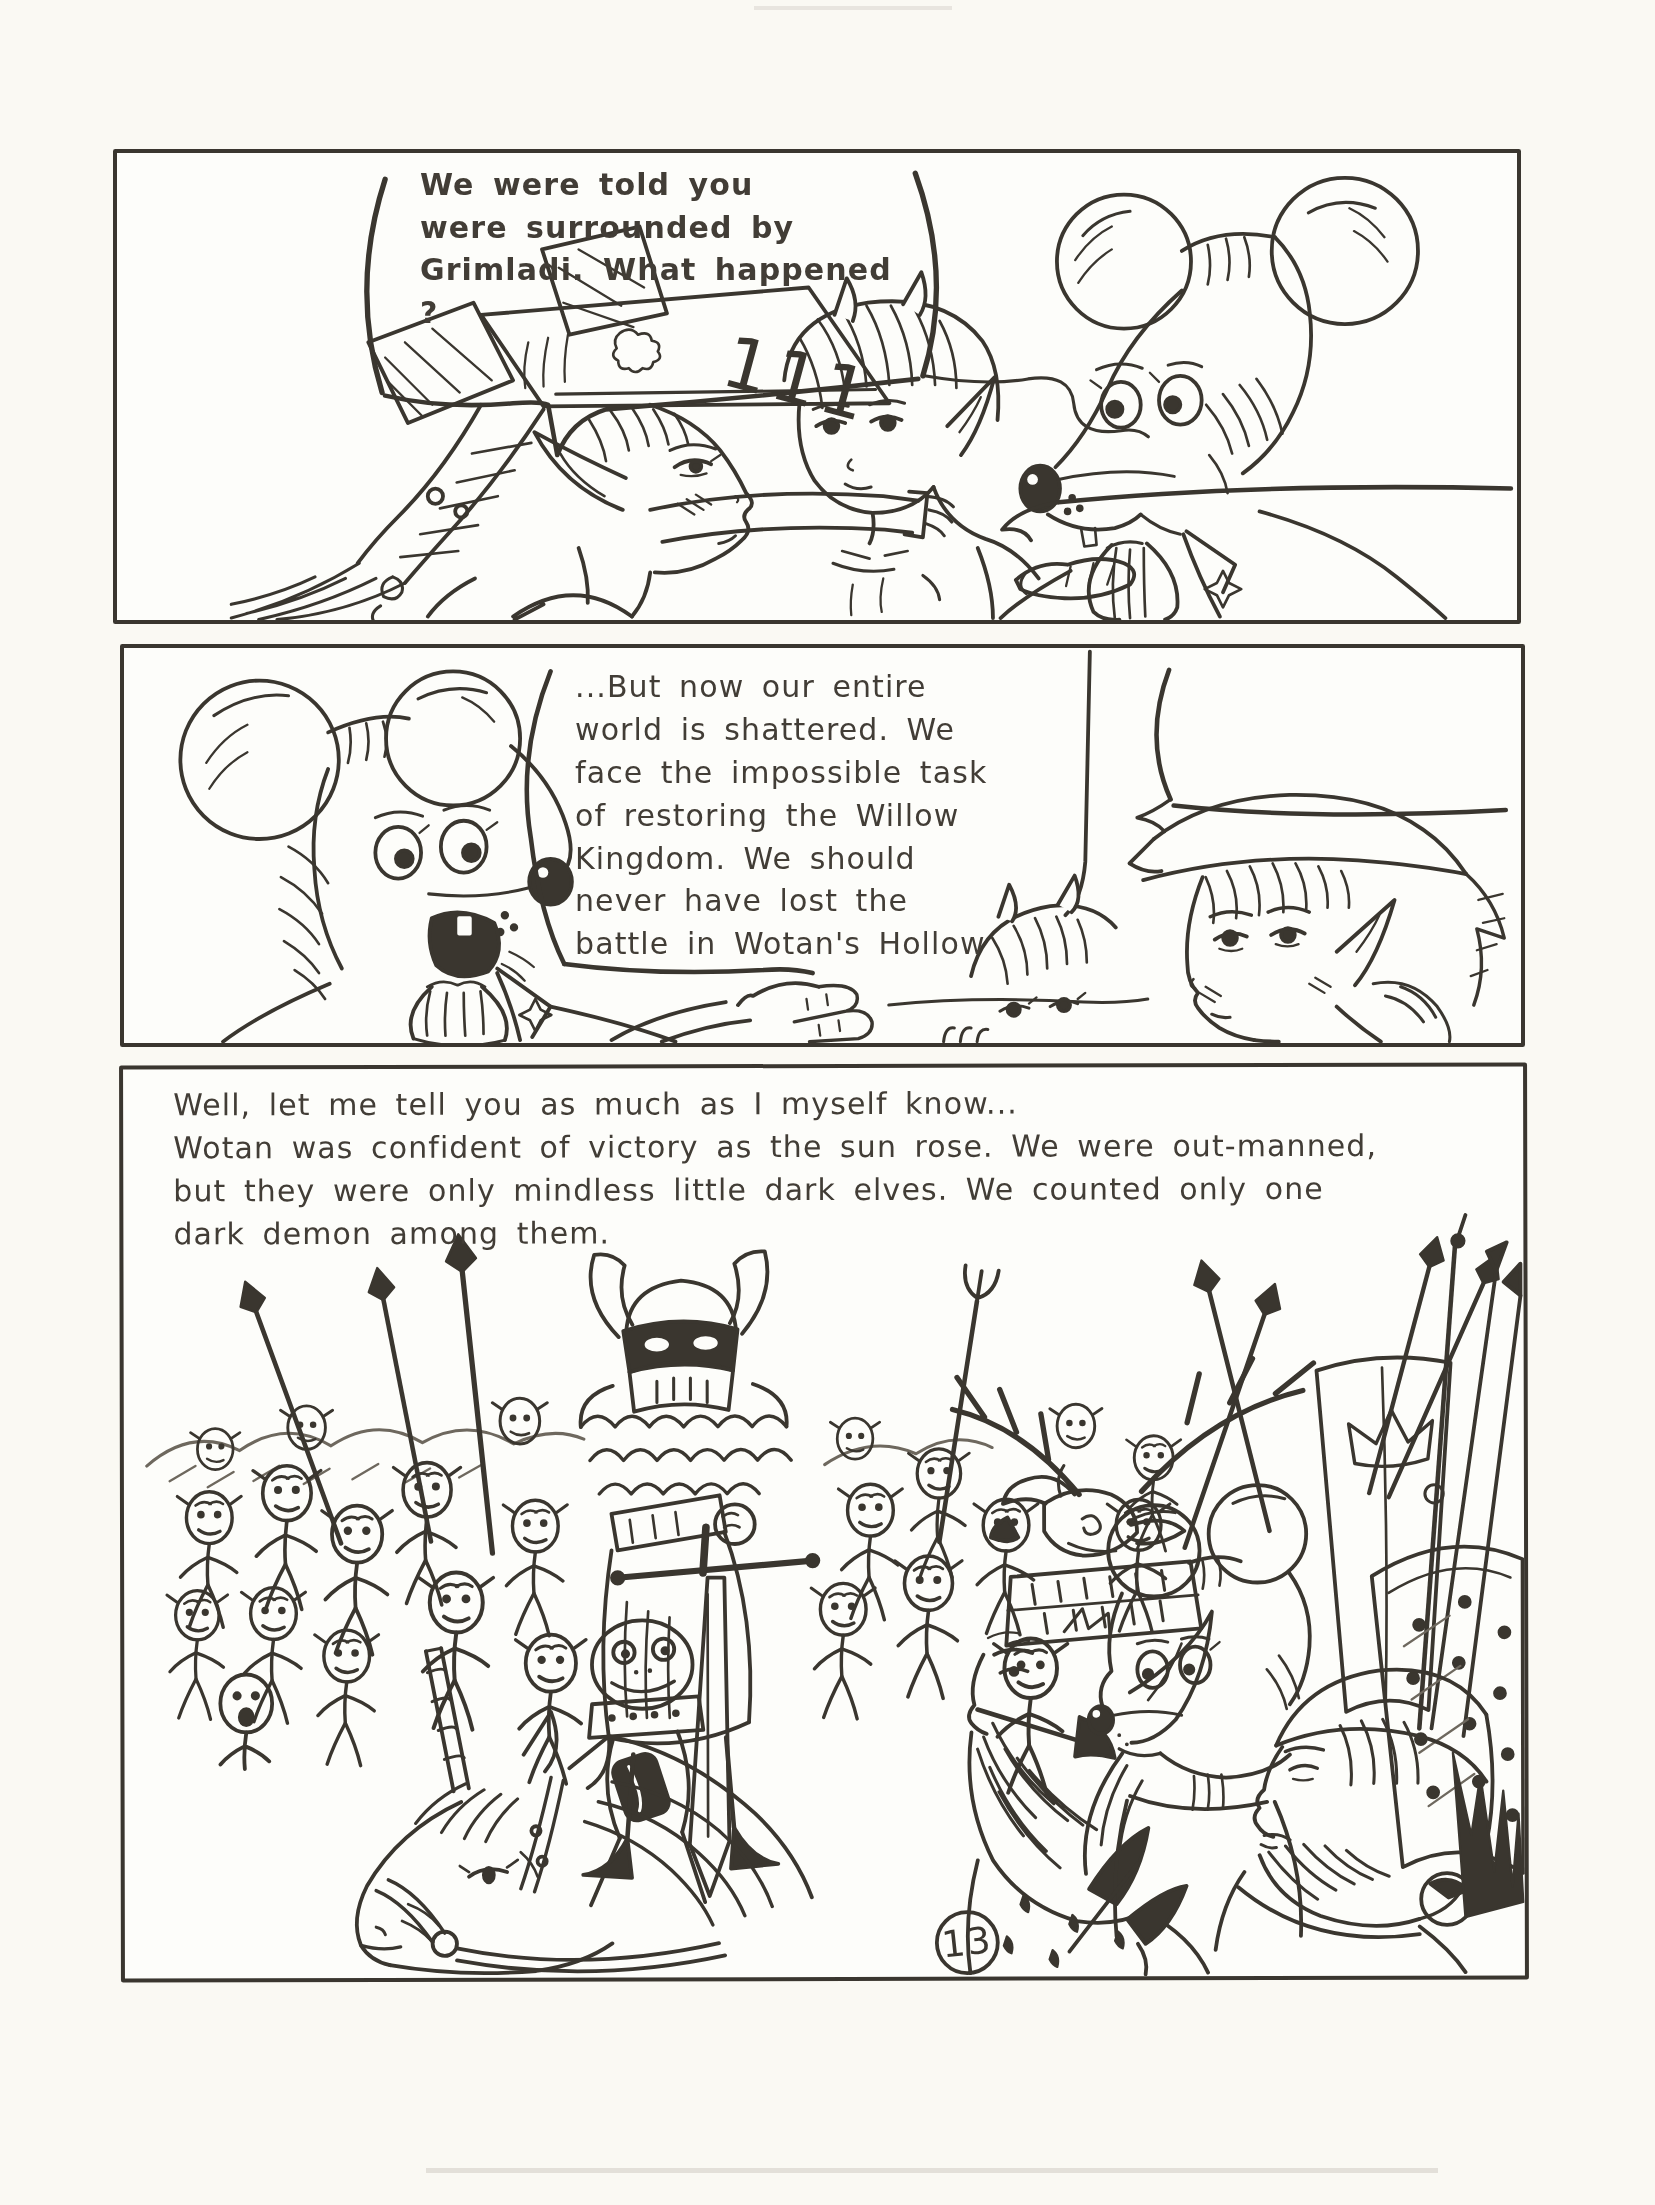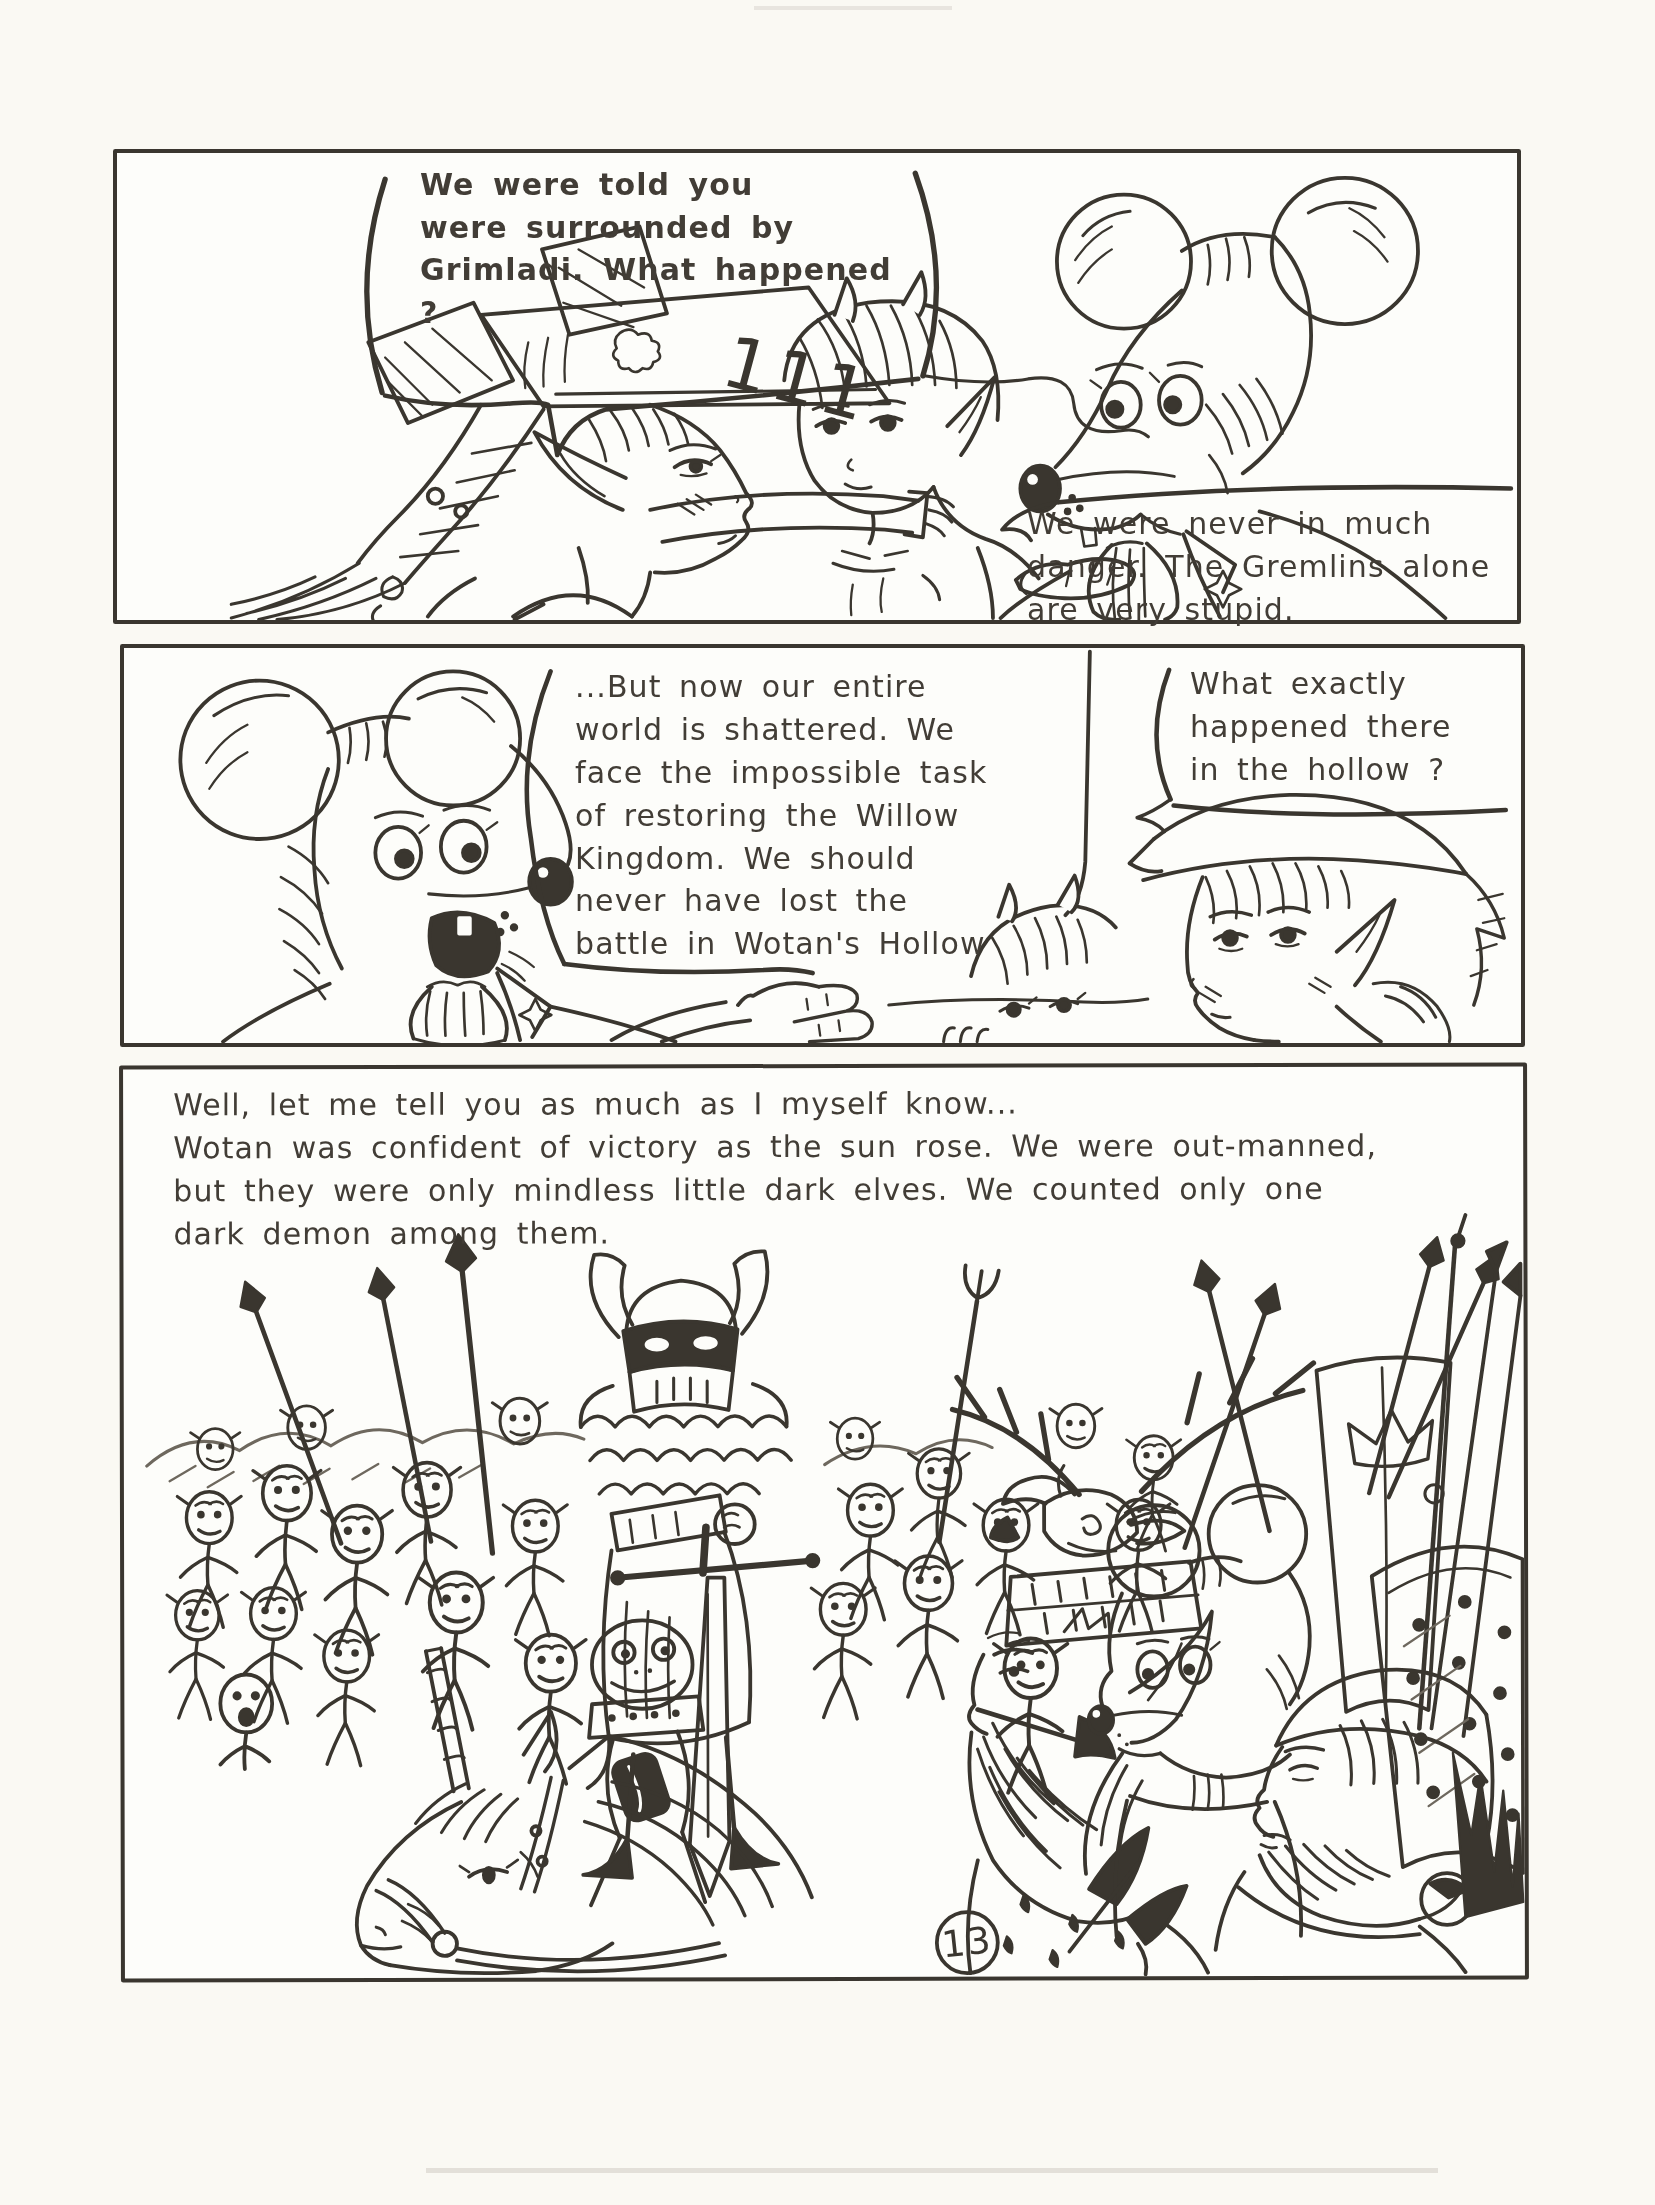--- a/index.html
+++ b/index.html
@@ -150,23 +150,20 @@
 
       <g>
         <path d="M1236,458 Q1500,432 1830,440" stroke-width="6"></path>
         <path d="M1236,458 Q1184,466 1162,494 Q1190,490 1200,508" stroke-width="5"></path>
       </g>
     </g>
   </svg>
   <div class="lettering" style="left:303px;top:10.7px;width:502px;font-weight:bold;">We were told you
 were surrounded by
 Grimladi.  What happened ?</div>
-  <div class="lettering" style="left:910px;top:350px;width:487px;">We were never in much
-danger.  The Gremlins alone
-are very stupid.</div>
 </div>
 
 <div class="panel" id="panel2">
   <svg class="art" viewBox="0 0 1834 517">
     <g stroke="#3a362f" fill="none" stroke-width="5" stroke-linecap="round" stroke-linejoin="round">
 
       <g>
         <circle cx="178" cy="146" r="104"></circle>
         <path d="M118,88 Q166,56 216,62" stroke-width="4"></path>
         <path d="M108,150 q22,-34 54,-50 M112,184 q20,-32 50,-48" stroke-width="3"></path>
@@ -259,23 +256,20 @@
       </g>
     </g>
   </svg>
   <div class="lettering" style="left:451px;top:18px;width:502px;">...But now our entire
 world is shattered.  We
 face the impossible task
 of restoring the Willow
 Kingdom.  We should
 never have lost the
 battle in Wotan's Hollow</div>
-  <div class="lettering" style="left:1066px;top:15px;width:320px;">What exactly
-happened there
-in the hollow ?</div>
 </div>
 
 <div class="panel" id="panel3">
   <svg class="art" viewBox="0 0 1838 1192">
     <defs>
       <g id="gob" stroke="#3a362f" fill="none" stroke-width="4.5" stroke-linecap="round">
         <ellipse cx="0" cy="0" rx="30" ry="34"></ellipse>
         <circle cx="-11" cy="-4" r="5" fill="#3a362f" stroke="none"></circle>
         <circle cx="11" cy="-4" r="5" fill="#3a362f" stroke="none"></circle>
         <path d="M-18,-16 q10,-8 20,-2 M0,-18 q10,-6 18,0" stroke-width="3.5"></path>

